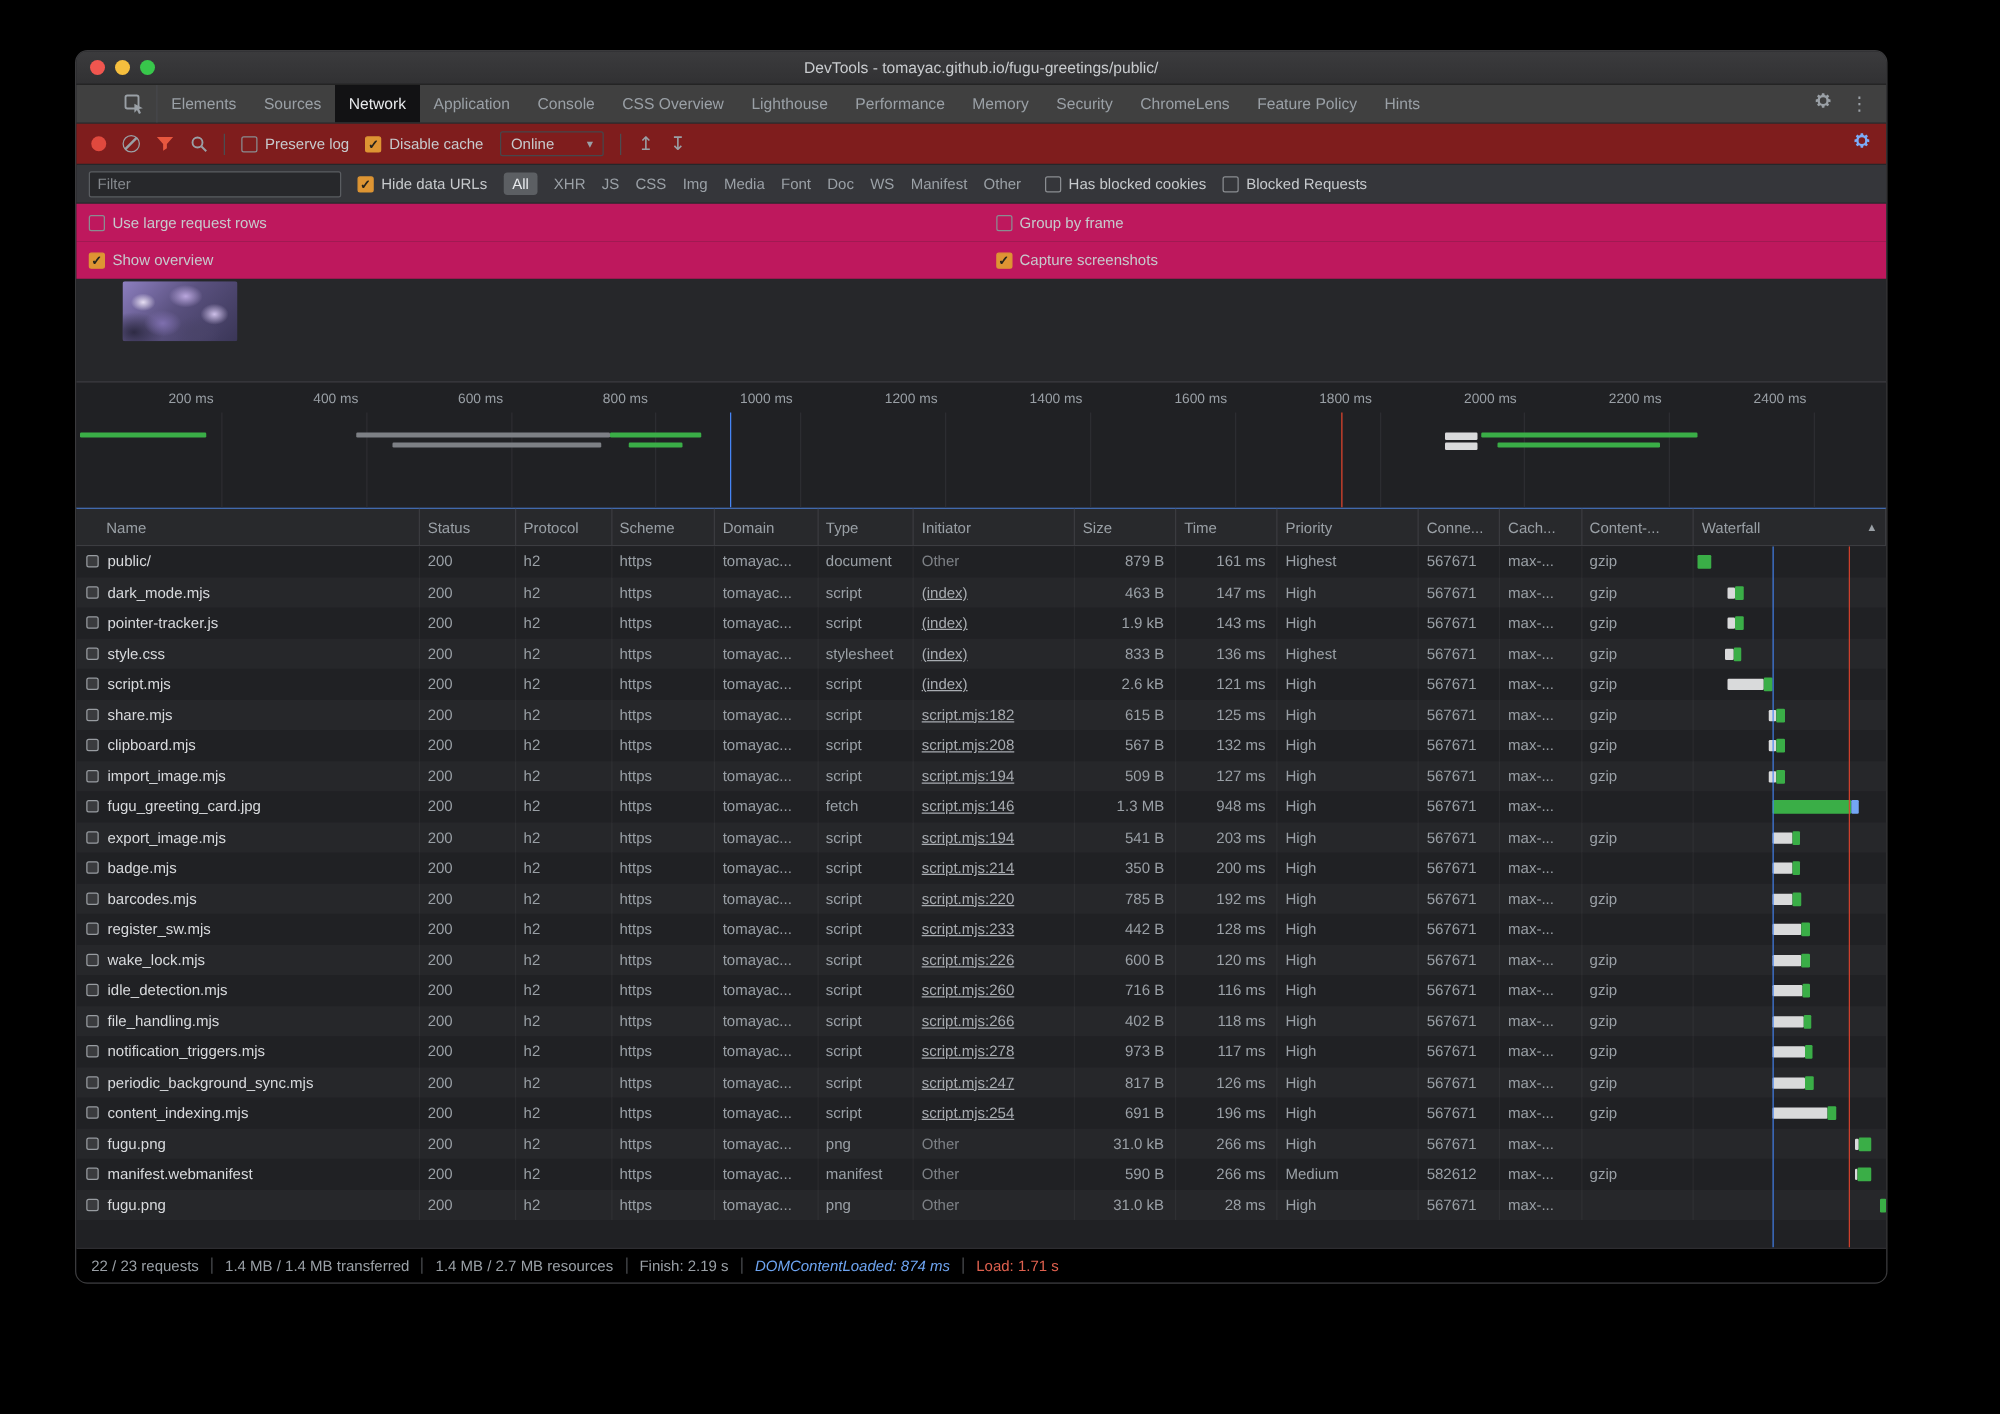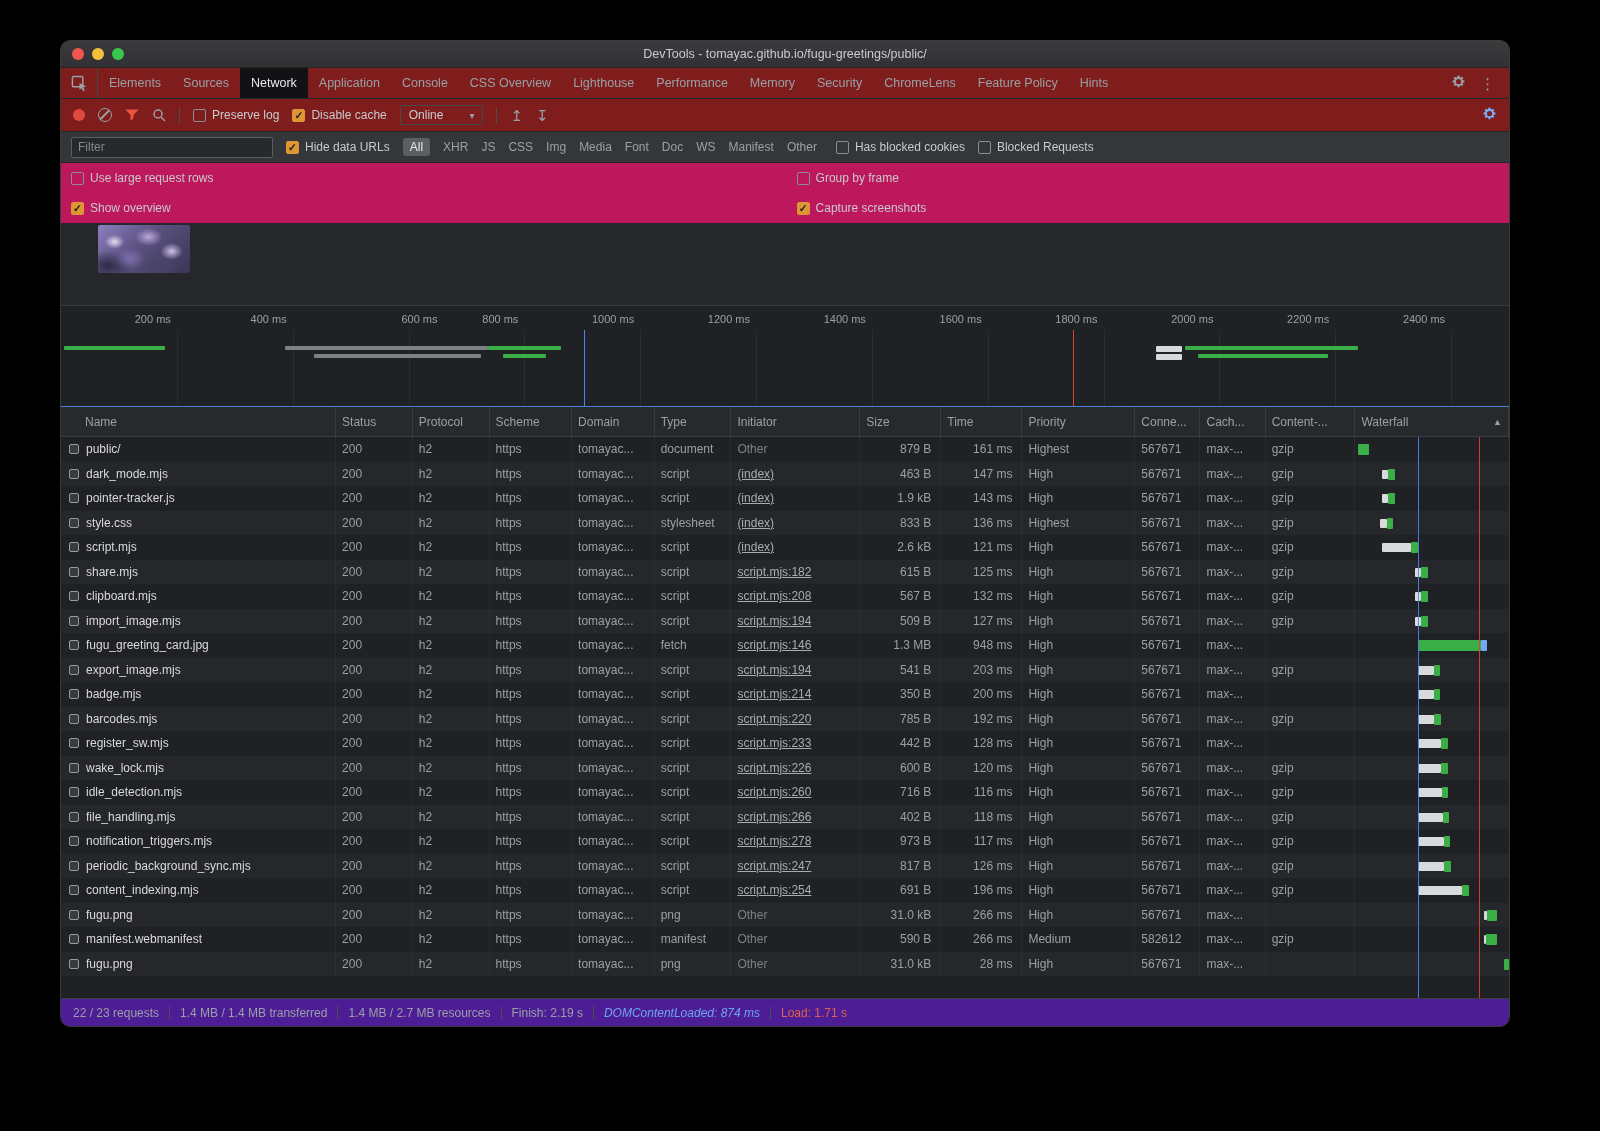--- a/index.html
+++ b/index.html
@@ -9,21 +9,21 @@
           border-radius:10px;overflow:hidden;display:flex;flex-direction:column;
           border:1px solid #3a3a3c;box-shadow:0 25px 70px rgba(0,0,0,.75);}
   
   .titlebar{height:26px;flex:0 0 26px;background:linear-gradient(#3b3b3d,#313133);position:relative;
             display:flex;align-items:center;justify-content:center;border-bottom:1px solid #242424;}
   .lights{position:absolute;left:11px;top:0;height:100%;display:flex;align-items:center;gap:8px;}
   .light{width:12px;height:12px;border-radius:50%;}
   .light.red{background:#f0564f;}.light.yellow{background:#f6bf3e;}.light.green{background:#38c74b;}
   .wtitle{font-size:12.5px;color:#c9cccf;}
   
-  .tabbar{height:30px;flex:0 0 30px;background:#7f1d1d;display:flex;align-items:stretch;border-bottom:1px solid #26272a;}
+  .tabbar{height:30px;flex:0 0 30px;background:#404040;display:flex;align-items:stretch;border-bottom:1px solid #26272a;padding-left:28px;}
   .inspect{width:36px;display:flex;align-items:center;justify-content:center;border-right:1px solid #46474b;}
   .tabs{display:flex;align-items:stretch;flex:1;overflow:hidden;}
   .tab{padding:0 11px;display:flex;align-items:center;font-size:12.5px;color:#9aa0a6;cursor:default;white-space:nowrap;}
   .tab.active{background:#121214;color:#e8eaed;}
   .tabbar-right{display:flex;align-items:center;gap:14px;padding:0 14px;}
   .kebab{color:#9aa0a6;font-size:15px;line-height:1;}
   
   .toolbar{height:32px;flex:0 0 32px;background:#7f1d1d;display:flex;align-items:center;gap:13px;
            padding:0 12px;border-bottom:1px solid #26272a;}
   .rec{width:12px;height:12px;border-radius:50%;background:#e0493e;}
@@ -94,21 +94,21 @@
   .iother{color:#7d8186;}
   .wfcell{position:relative;padding:0;border-right:none;}
   .seg{position:absolute;border-radius:1px;}
   .seg.white{background:#d9dadb;height:9px;top:8px;}
   .seg.green{background:#3aae47;height:11px;top:7px;}
   .seg.blue{background:#74a6f5;height:11px;top:7px;}
   .wline{position:absolute;top:0;bottom:0;width:1px;z-index:3;opacity:.9;}
   .wline.blue{left:93.7%;background:#4585f5;}
   .wline.red{left:97.9%;background:#e0442c;}
   
-  .statusbar{height:27px;flex:0 0 27px;background:#4c1d95;border-top:1px solid #3c3d41;
+  .statusbar{height:27px;flex:0 0 27px;background:#000000;border-top:1px solid #3c3d41;
              display:flex;align-items:center;padding:0 12px;font-size:12px;color:#9aa0a6;}
   .sbsep{width:1px;height:13px;background:#4b4d51;margin:0 10px;}
   .sb.blue{color:#6ea5f2;font-style:italic;}
   .sb.red{color:#e0614f;}
 </style>
 </head>
 <body>
 
 <div class="window">
 
@@ -246,21 +246,21 @@
   </div>
 
   <div class="overview" id="overview">
     <div class="ovw-line blue"></div>
     <div class="ovw-line red"></div>
   <div class="ovw-grid" style="left: 8%;"></div>
       <div class="ovw-label" style="left: 8%;">200 ms</div>
       <div class="ovw-grid" style="left: 16%;"></div>
       <div class="ovw-label" style="left: 16%;">400 ms</div>
       <div class="ovw-grid" style="left: 24%;"></div>
-      <div class="ovw-label" style="left: 24%; margin-left: 35px;">600 ms</div>
+      <div class="ovw-label" style="left: 24%;">600 ms</div>
       <div class="ovw-grid" style="left: 32%;"></div>
       <div class="ovw-label" style="left: 32%;">800 ms</div>
       <div class="ovw-grid" style="left: 40%;"></div>
       <div class="ovw-label" style="left: 40%;">1000 ms</div>
       <div class="ovw-grid" style="left: 48%;"></div>
       <div class="ovw-label" style="left: 48%;">1200 ms</div>
       <div class="ovw-grid" style="left: 56%;"></div>
       <div class="ovw-label" style="left: 56%;">1400 ms</div>
       <div class="ovw-grid" style="left: 64%;"></div>
       <div class="ovw-label" style="left: 64%;">1600 ms</div>

